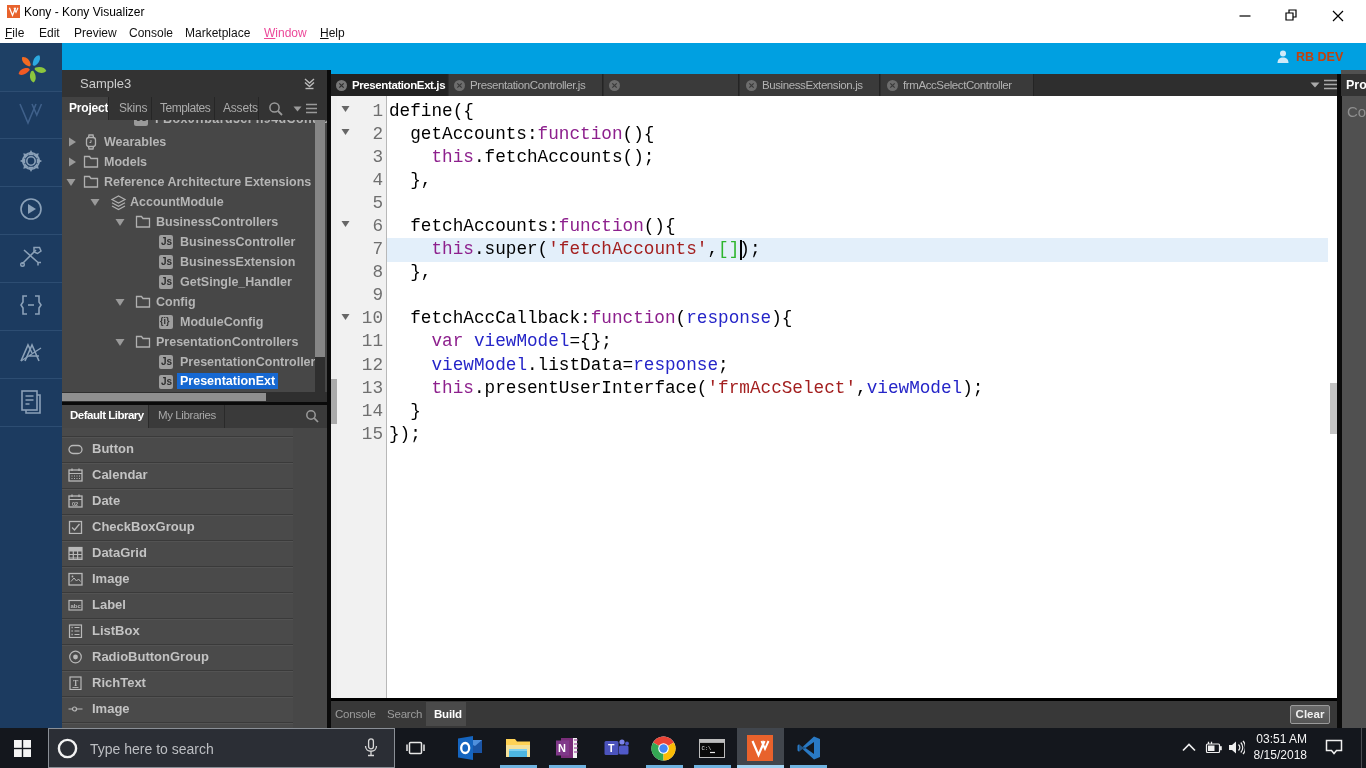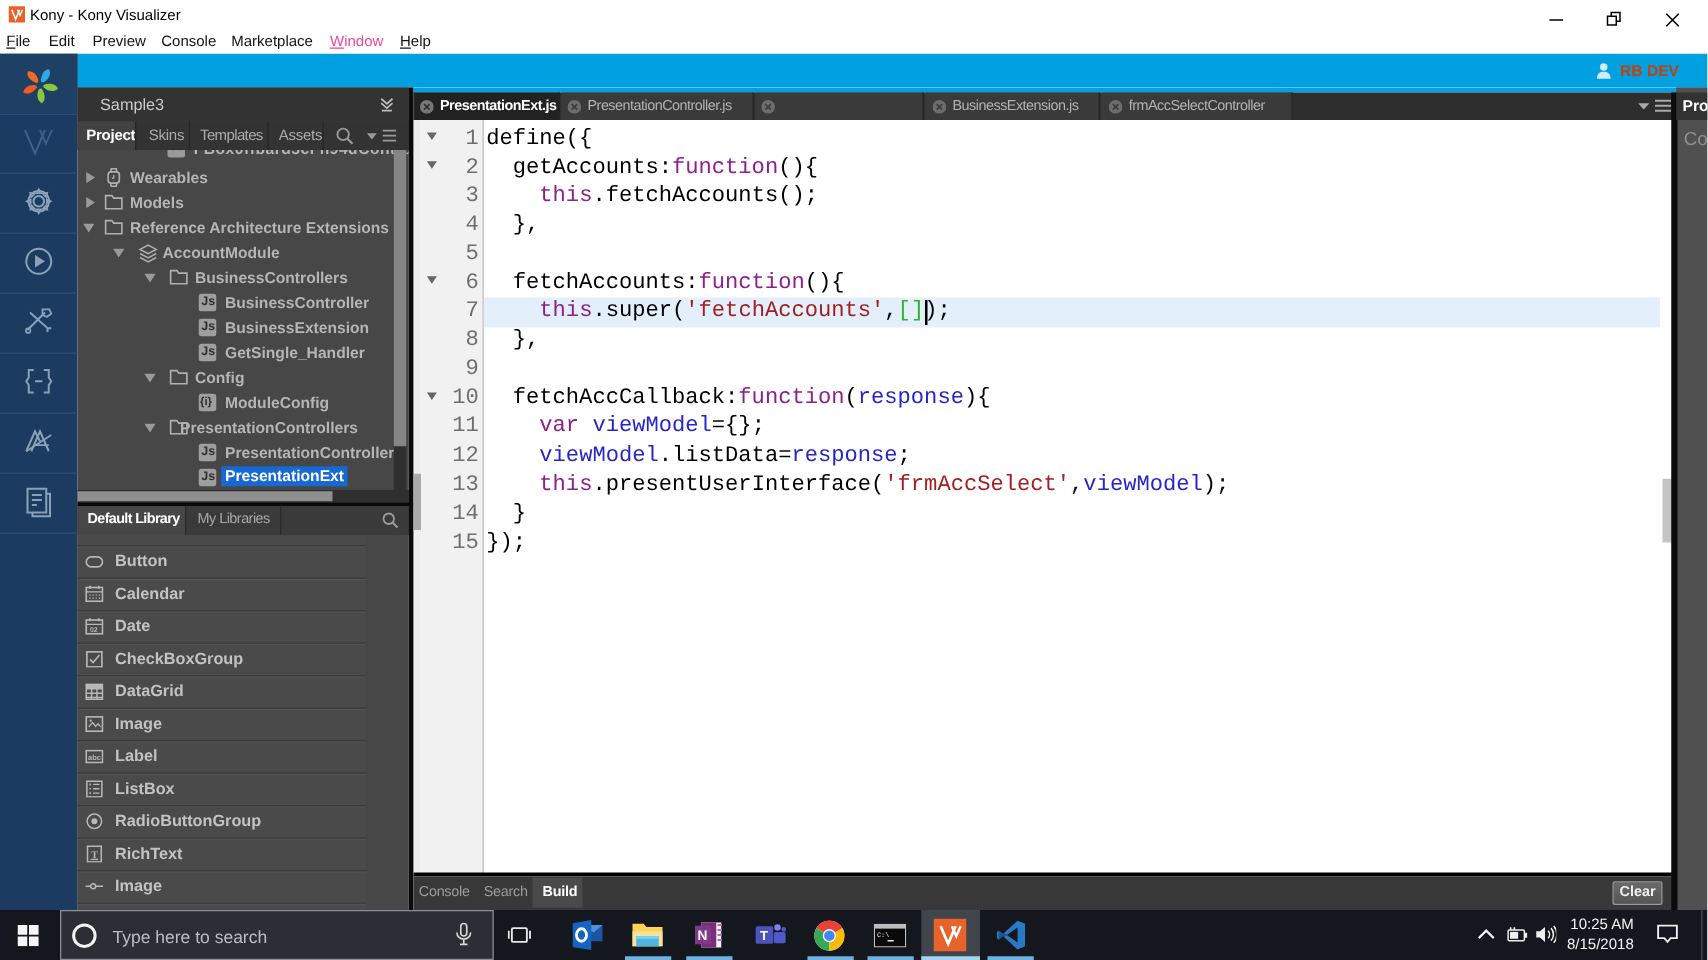--- a/index.html
+++ b/index.html
@@ -208,21 +208,21 @@
     <div class="abs" style="left:97px;top:195px;width:14px;height:14px;background:#9e9e9e;border-radius:2px;"></div>
     <div class="abs" style="left:98px;top:196px;font-size:9px;font-weight:bold;color:#2e2e2e;">{i}</div>
     <div class="abs" style="left:118px;top:195px;">ModuleConfig</div>
 
     <svg class="abs" style="left:53px;top:218px;" width="10" height="9" viewBox="0 0 10 9">
         <path d="M0.5 1 L9.5 1 L5 8 Z" fill="#9a9a9a"></path>
       </svg>
     <svg class="abs" style="left:73px;top:215px;" width="16" height="14" viewBox="0 0 16 14">
       <path d="M1.5 3.5 V12 H14.5 V3.5 H8 L6.5 1.5 H1.5 Z" fill="none" stroke="#b0b0b0" stroke-width="1.3"></path>
     </svg>
-    <div class="abs" style="left:82px;top:215px;">PresentationControllers</div>
+    <div class="abs" style="left:94px;top:215px;">PresentationControllers</div>
 
     <div class="abs" style="left:97px;top:235px;width:14px;height:14px;background:#9e9e9e;border-radius:2px;"></div>
     <div class="abs" style="left:99px;top:236px;font-size:10px;font-weight:bold;color:#2e2e2e;">Js</div>
     <div class="abs" style="left:118px;top:235px;">PresentationController</div>
 
     <div class="abs" style="left:97px;top:255px;width:14px;height:14px;background:#9e9e9e;border-radius:2px;"></div>
     <div class="abs" style="left:99px;top:256px;font-size:10px;font-weight:bold;color:#2e2e2e;">Js</div>
     <div class="abs" style="left:115px;top:253px;background:#1668d2;color:#ffffff;padding:1px 3px;">PresentationExt</div>
   </div>
 
@@ -532,21 +532,21 @@
   <svg class="abs" style="left:1204px;top:741px;" width="18" height="13" viewBox="0 0 18 13">
     <rect x="2.5" y="3" width="13" height="8.5" rx="1" fill="none" stroke="#eeeeee" stroke-width="1.2"></rect>
     <rect x="16" y="5.2" width="1.8" height="4" fill="#eeeeee"></rect>
     <rect x="4" y="4.5" width="6.5" height="5.5" fill="#eeeeee"></rect>
     <path d="M4.5 3 V0.8 M7.5 3 V0.8" stroke="#eeeeee" stroke-width="1.3"></path>
   </svg>
   <svg class="abs" style="left:1228px;top:740px;" width="17" height="15" viewBox="0 0 17 15">
     <path d="M1 5 H4 L8 1.5 V13.5 L4 10 H1 Z" fill="#eeeeee"></path>
     <path d="M10.5 4.5 A4.5 4.5 0 0 1 10.5 10.5 M12.8 2.5 A7.4 7.4 0 0 1 12.8 12.5 M15 0.8 A10.2 10.2 0 0 1 15 14.2" fill="none" stroke="#eeeeee" stroke-width="1.2"></path>
   </svg>
-  <div class="abs" style="left:1225px;top:732px;width:82px;text-align:right;font-size:12px;color:#f5f5f5;">10:25 AM</div>
+  <div class="abs" style="left:1225px;top:732px;width:82px;text-align:right;font-size:12px;color:#f5f5f5;">03:51 AM</div>
   <div class="abs" style="left:1225px;top:748px;width:82px;text-align:right;font-size:12px;color:#f5f5f5;">8/15/2018</div>
   <svg class="abs" style="left:1325px;top:739px;" width="18" height="17" viewBox="0 0 18 17">
     <path d="M1.5 1.5 H16.5 V11.5 H11.5 L9 14.5 L6.5 11.5 H1.5 Z" fill="none" stroke="#f0f0f0" stroke-width="1.5"></path>
   </svg>
   <div class="abs" style="left:1361px;top:728px;width:1px;height:40px;background:#4a4d52;"></div>
   <style>.tund{top:765px;height:3px;background:#6fb2e0;}</style>
 
 </div>
 
 </body></html>

